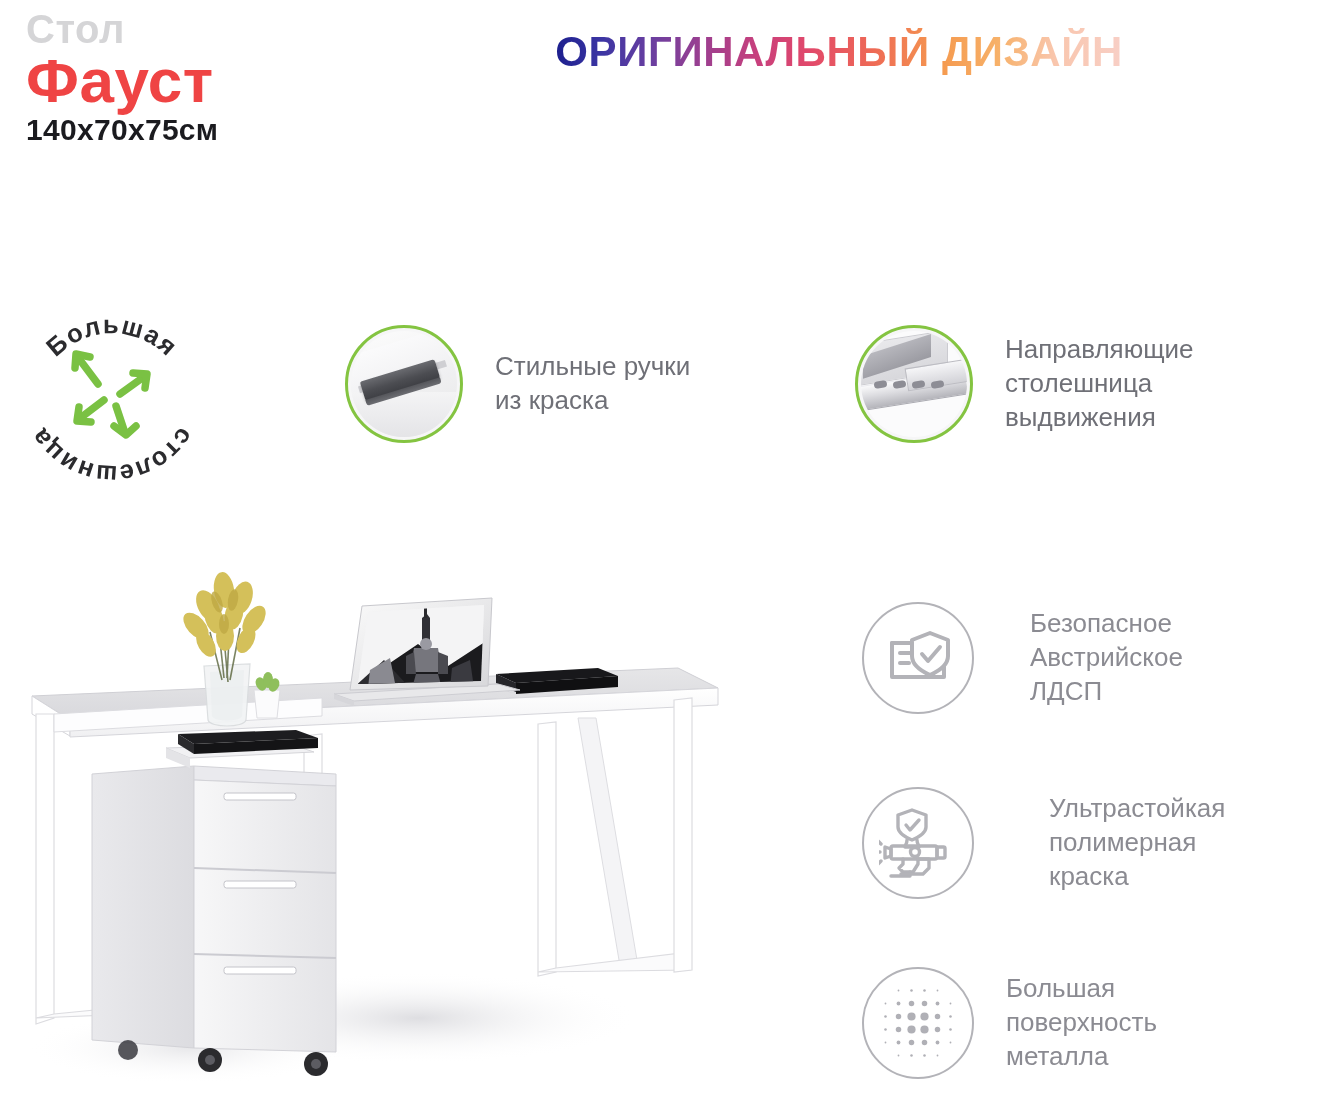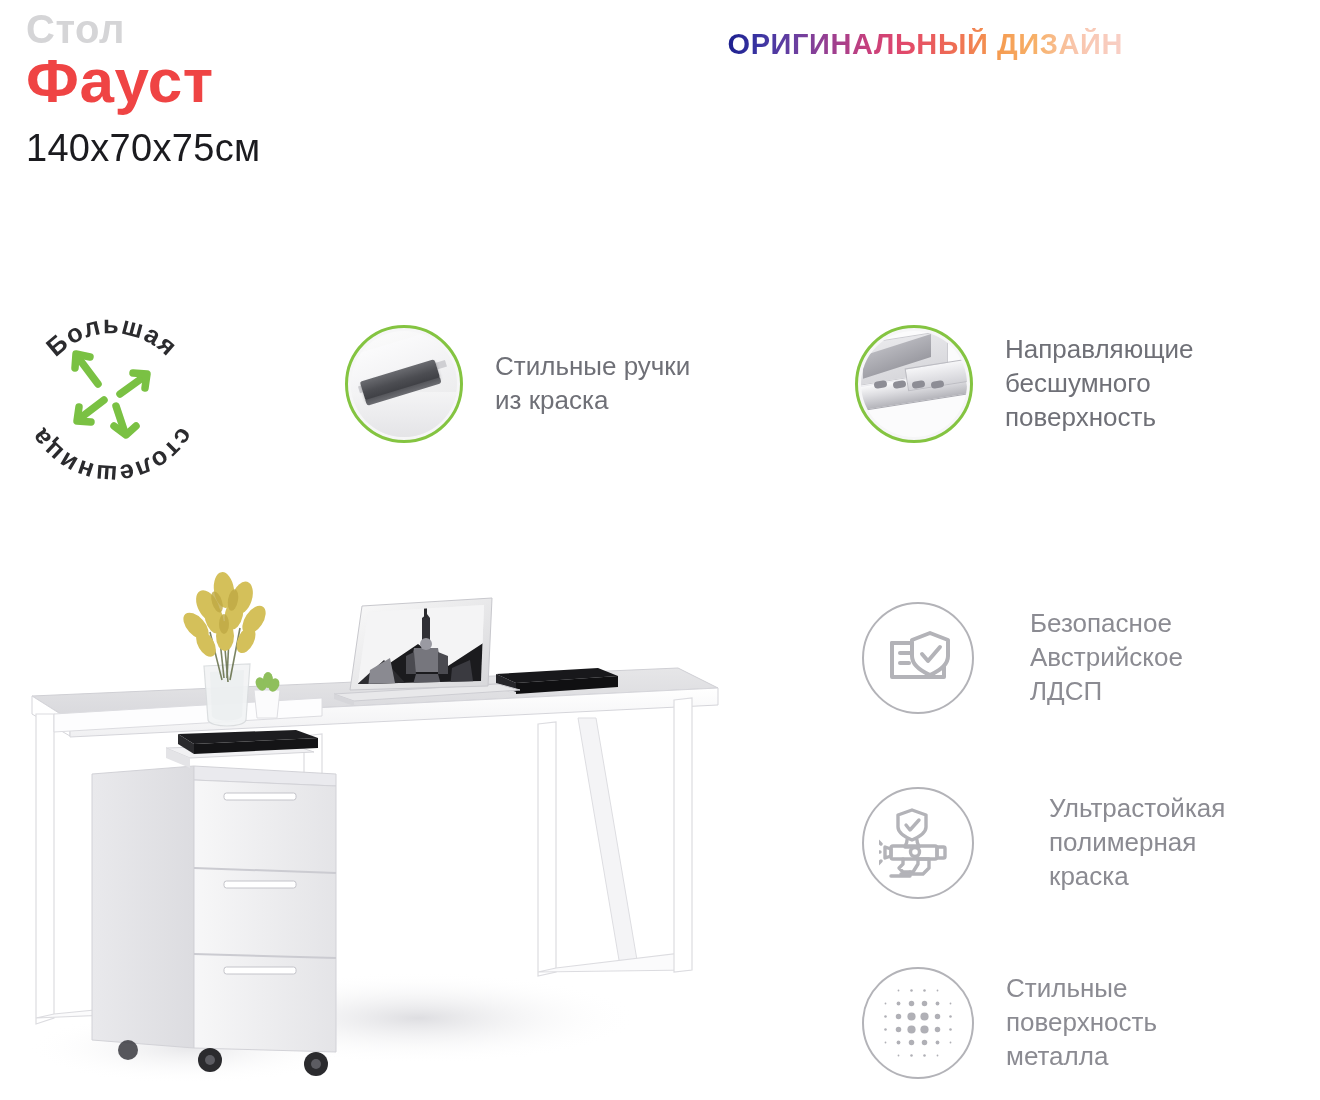--- a/index.html
+++ b/index.html
@@ -16,28 +16,28 @@
   #header-block { position: absolute; left: 26px; top: 8px; }
   #eyebrow {
     font-size: 40px; font-weight: bold; color: #d5d5d7;
     letter-spacing: 0.5px; line-height: 1.06;
   }
   #product-title {
     font-size: 62px; font-weight: bold; color: #ef4444;
     letter-spacing: 0.5px; line-height: 1.05; margin-top: -2px;
   }
   #dimensions {
-    font-size: 38px; font-weight: normal; color: #1b1b1f;
-    letter-spacing: 0.3px; margin-top: 14px;
+    font-size: 30px; font-weight: bold; color: #1b1b1f;
+    letter-spacing: 0.3px; 
   }
 
   
   #gradient-headline {
     position: absolute; right: 28px; top: 28px;
-    font-size: 29px; font-weight: bold; letter-spacing: 0.6px;
+    font-size: 42px; font-weight: bold; letter-spacing: 0.6px;
     white-space: nowrap;
     background-image: linear-gradient(90deg,
         #1c1f8e 0%, #3b35a3 8%, #6a3fa0 17%,
         #9c3f90 26%, #c9407c 36%, #e2496a 45%,
         #ee6a55 56%, #f59a4f 68%, #f7b169 78%,
         #f9c6ad 88%, #f8cfc6 100%);
     -webkit-background-clip: text; background-clip: text;
     -webkit-text-fill-color: transparent; color: transparent;
   }
 
@@ -179,21 +179,21 @@
             </div>
           <div class="slide-rail"></div>
           <div class="slide-rail2"></div>
           <div class="slot" style="left:12%;"></div>
           <div class="slot" style="left:30%;"></div>
           <div class="slot" style="left:48%;"></div>
           <div class="slot" style="left:66%;"></div>
         </div>
       </div>
     </div>
-    <div class="feature-text" style="max-width:300px;">Направляющие бесшумного поверхность</div>
+    <div class="feature-text" style="max-width:300px;">Направляющие столешница выдвижения</div>
   </div>
 
   <div class="icon-feature" style="left:862px; top:602px;gap:24px;">
     <div class="icon-ring">
       <svg width="72" height="66" viewBox="0 0 72 66" fill="none" stroke="#b3b3b8" stroke-width="4" stroke-linecap="round" stroke-linejoin="round">
         <path d="M10,18 L10,52 L62,52 L62,38"></path>
         <path d="M10,18 L40,18"></path>
         <path d="M18,28 L40,28"></path>
         <path d="M18,38 L27,38"></path>
         <path d="M48,8 L66,15 L66,31 C66,40 57,46 48,50 C39,46 30,40 30,31 L30,15 Z" fill="#ffffff"></path>
@@ -259,21 +259,21 @@
             <circle cx="55.5" cy="68.5" r="2.75"></circle>
             <circle cx="68.5" cy="68.5" r="1.92"></circle>
             <circle cx="81.5" cy="68.5" r="0.90"></circle>
             <circle cx="29.5" cy="81.5" r="0.90"></circle>
             <circle cx="42.5" cy="81.5" r="1.26"></circle>
             <circle cx="55.5" cy="81.5" r="1.26"></circle>
             <circle cx="68.5" cy="81.5" r="0.90"></circle>
           </g>
       </svg>
     </div>
-    <div class="icon-text" style="max-width:280px;">Стильные поверхность металла</div>
+    <div class="icon-text" style="max-width:280px;">Большая поверхность металла</div>
   </div>
 
   <div id="desk-photo">
     <svg width="740" height="552" viewBox="0 0 740 552" aria-hidden="true">
       <defs>
         <linearGradient id="topG" x1="0" y1="0" x2="0" y2="1">
           <stop offset="0" stop-color="#e6e6e8"></stop>
             <stop offset="1" stop-color="#d8d8dc"></stop>
         </linearGradient>
         <linearGradient id="frontG" x1="0" y1="0" x2="0" y2="1">

